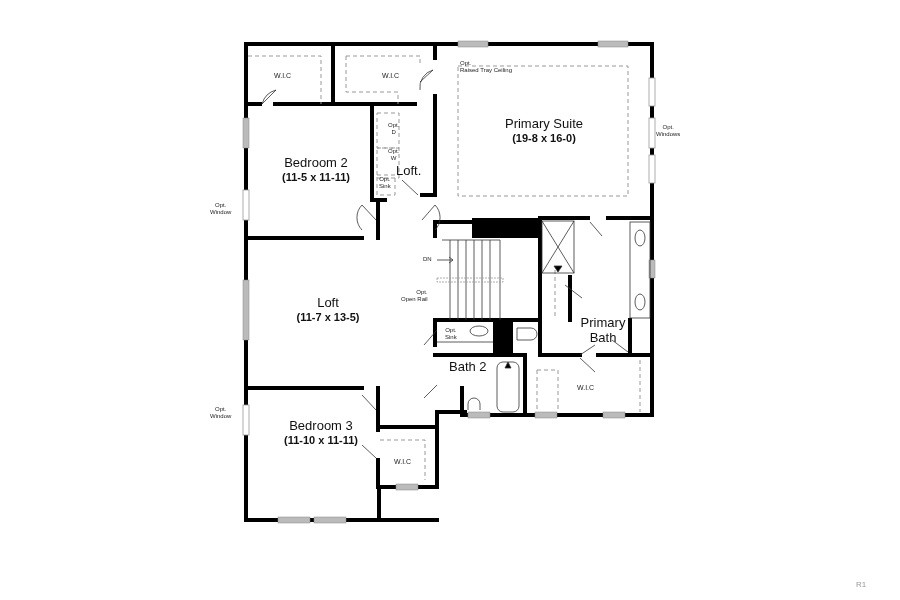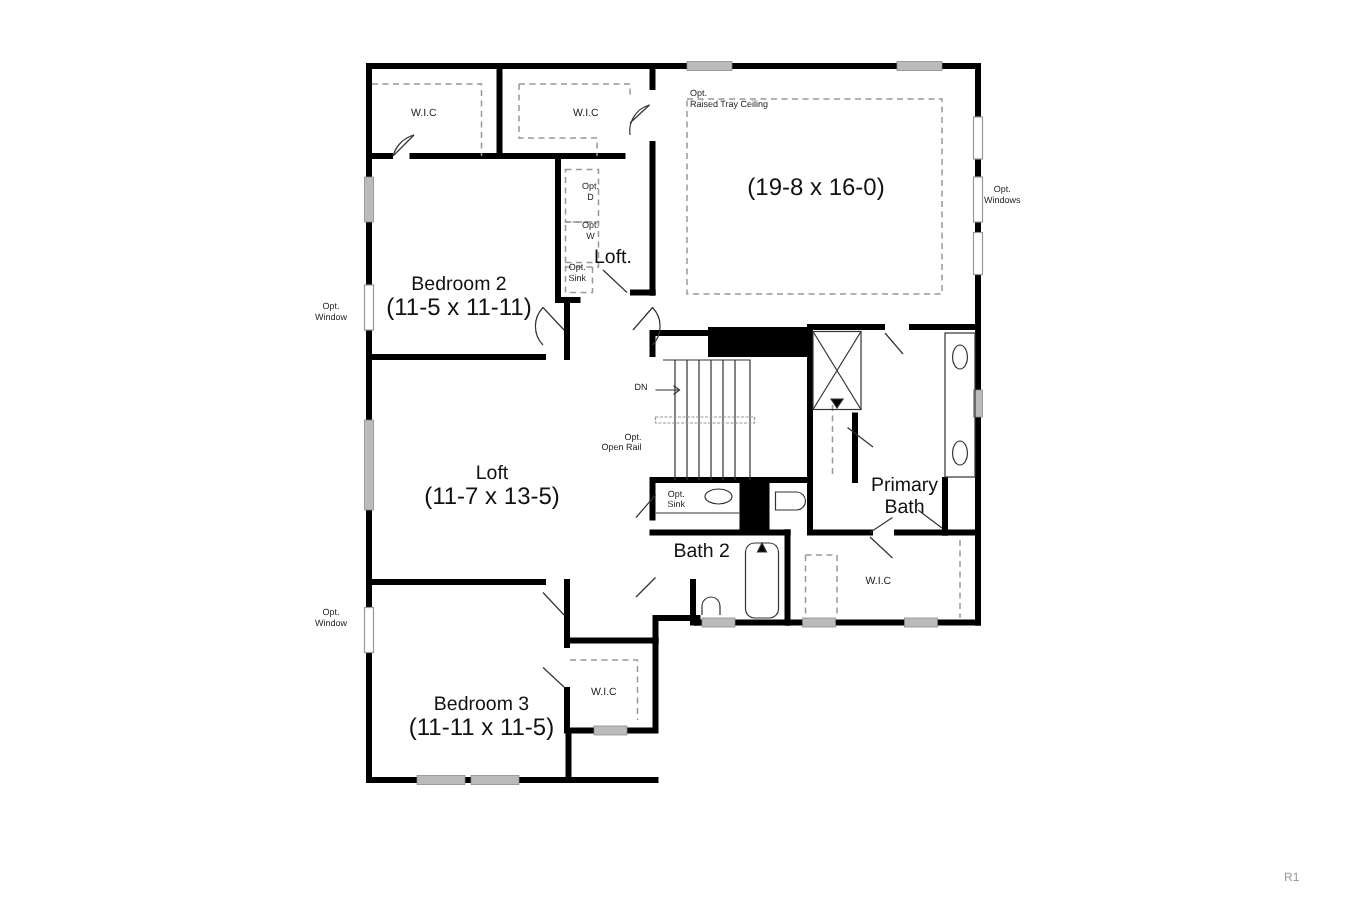--- a/index.html
+++ b/index.html
@@ -1,20 +1,20 @@
 <!DOCTYPE html>
 <html><head>
 <meta charset="utf-8">
 <style>
   html,body{margin:0;padding:0;background:#fff;}
   body{width:900px;height:600px;position:relative;overflow:hidden;font-family:"Liberation Sans","DejaVu Sans",sans-serif;color:#111;}
   #plan{position:absolute;left:0;top:0;}
   .lbl{position:absolute;text-align:center;line-height:1.15;white-space:nowrap;}
   .room{font-size:13px;font-weight:500;}
-  .dim{font-size:16px;}
+  .dim{font-size:11px;font-weight:bold;}
   .small{font-size:7px;color:#222;}
   .tiny{font-size:6px;color:#222;}
   .title{position:absolute;left:380px;top:553px;width:140px;text-align:center;font-weight:bold;font-size:12px;line-height:1.3;}
   .rev{position:absolute;left:856px;top:580px;font-size:8px;color:#999;}
 </style>
 </head>
 <body>
 
 <svg id="plan" width="900" height="600" viewBox="0 0 900 600">
   <g stroke="#000" stroke-width="4" fill="none" stroke-linecap="square">
@@ -134,33 +134,34 @@
     <path d="M437 385 L424 398"></path>
     <path d="M590 222 L602 236"></path>
     <path d="M565 285 L582 298"></path>
     <path d="M580 355 L595 345"></path>
     <path d="M612 340 L628 352"></path>
     <path d="M580 358 L595 372"></path>
   </g>
 </svg>
 
 <div class="lbl" style="left:462px;top:117px;width:164px;">
+  <div class="room">Primary Suite</div>
   <div class="dim">(19-8 x 16-0)</div>
 </div>
-<div class="lbl" style="left:254px;top:156px;width:104px;margin-top:26px;">
+<div class="lbl" style="left:264px;top:156px;width:104px;">
   <div class="room">Bedroom 2</div>
   <div class="dim">(11-5 x 11-11)</div>
 </div>
-<div class="lbl" style="left:268px;top:296px;width:120px;margin-top:12px;">
+<div class="lbl" style="left:268px;top:296px;width:120px;">
   <div class="room">Loft</div>
   <div class="dim">(11-7 x 13-5)</div>
 </div>
-<div class="lbl" style="left:264px;top:462px;width:114px;">
+<div class="lbl" style="left:264px;top:419px;width:114px;">
   <div class="room">Bedroom 3</div>
-  <div class="dim">(11-11 x 11-5)</div>
+  <div class="dim">(11-10 x 11-11)</div>
 </div>
 <div class="lbl room" style="left:396px;top:164px;">Loft.</div>
 <div class="lbl room" style="left:575px;top:276px;width:56px;white-space:normal;margin-top:40px;">Primary Bath</div>
 <div class="lbl room" style="left:449px;top:360px;text-align:right;">Bath 2</div>
 
 <div class="lbl small" style="left:274px;top:72px;">W.I.C</div>
 <div class="lbl small" style="left:382px;top:72px;">W.I.C</div>
 <div class="lbl small" style="left:577px;top:384px;">W.I.C</div>
 <div class="lbl small" style="left:394px;top:458px;">W.I.C</div>
 

